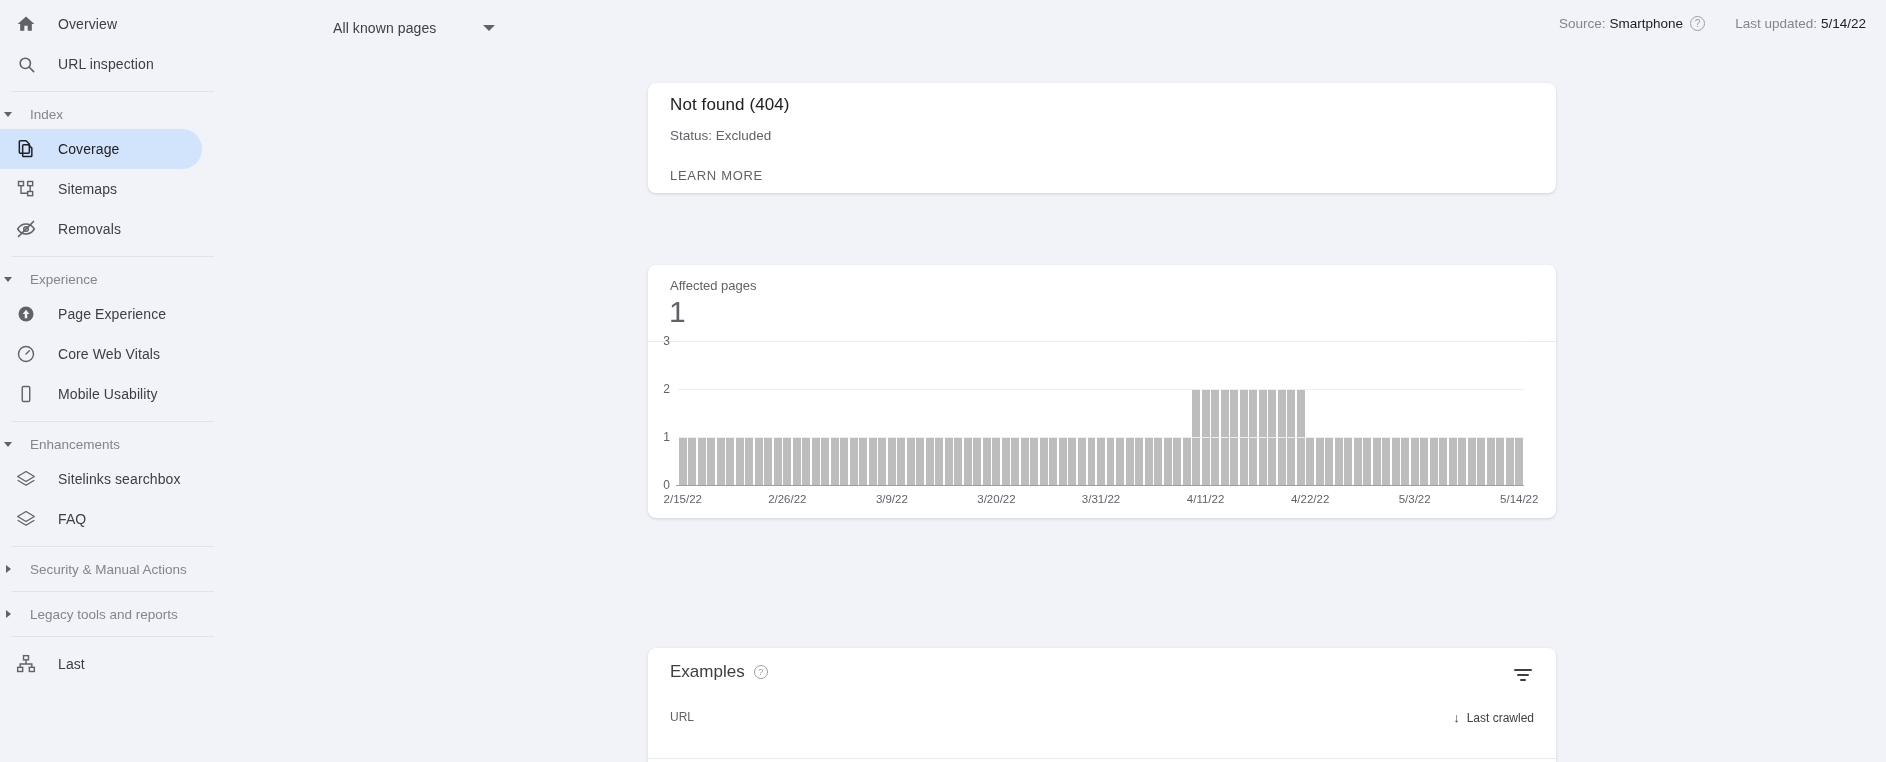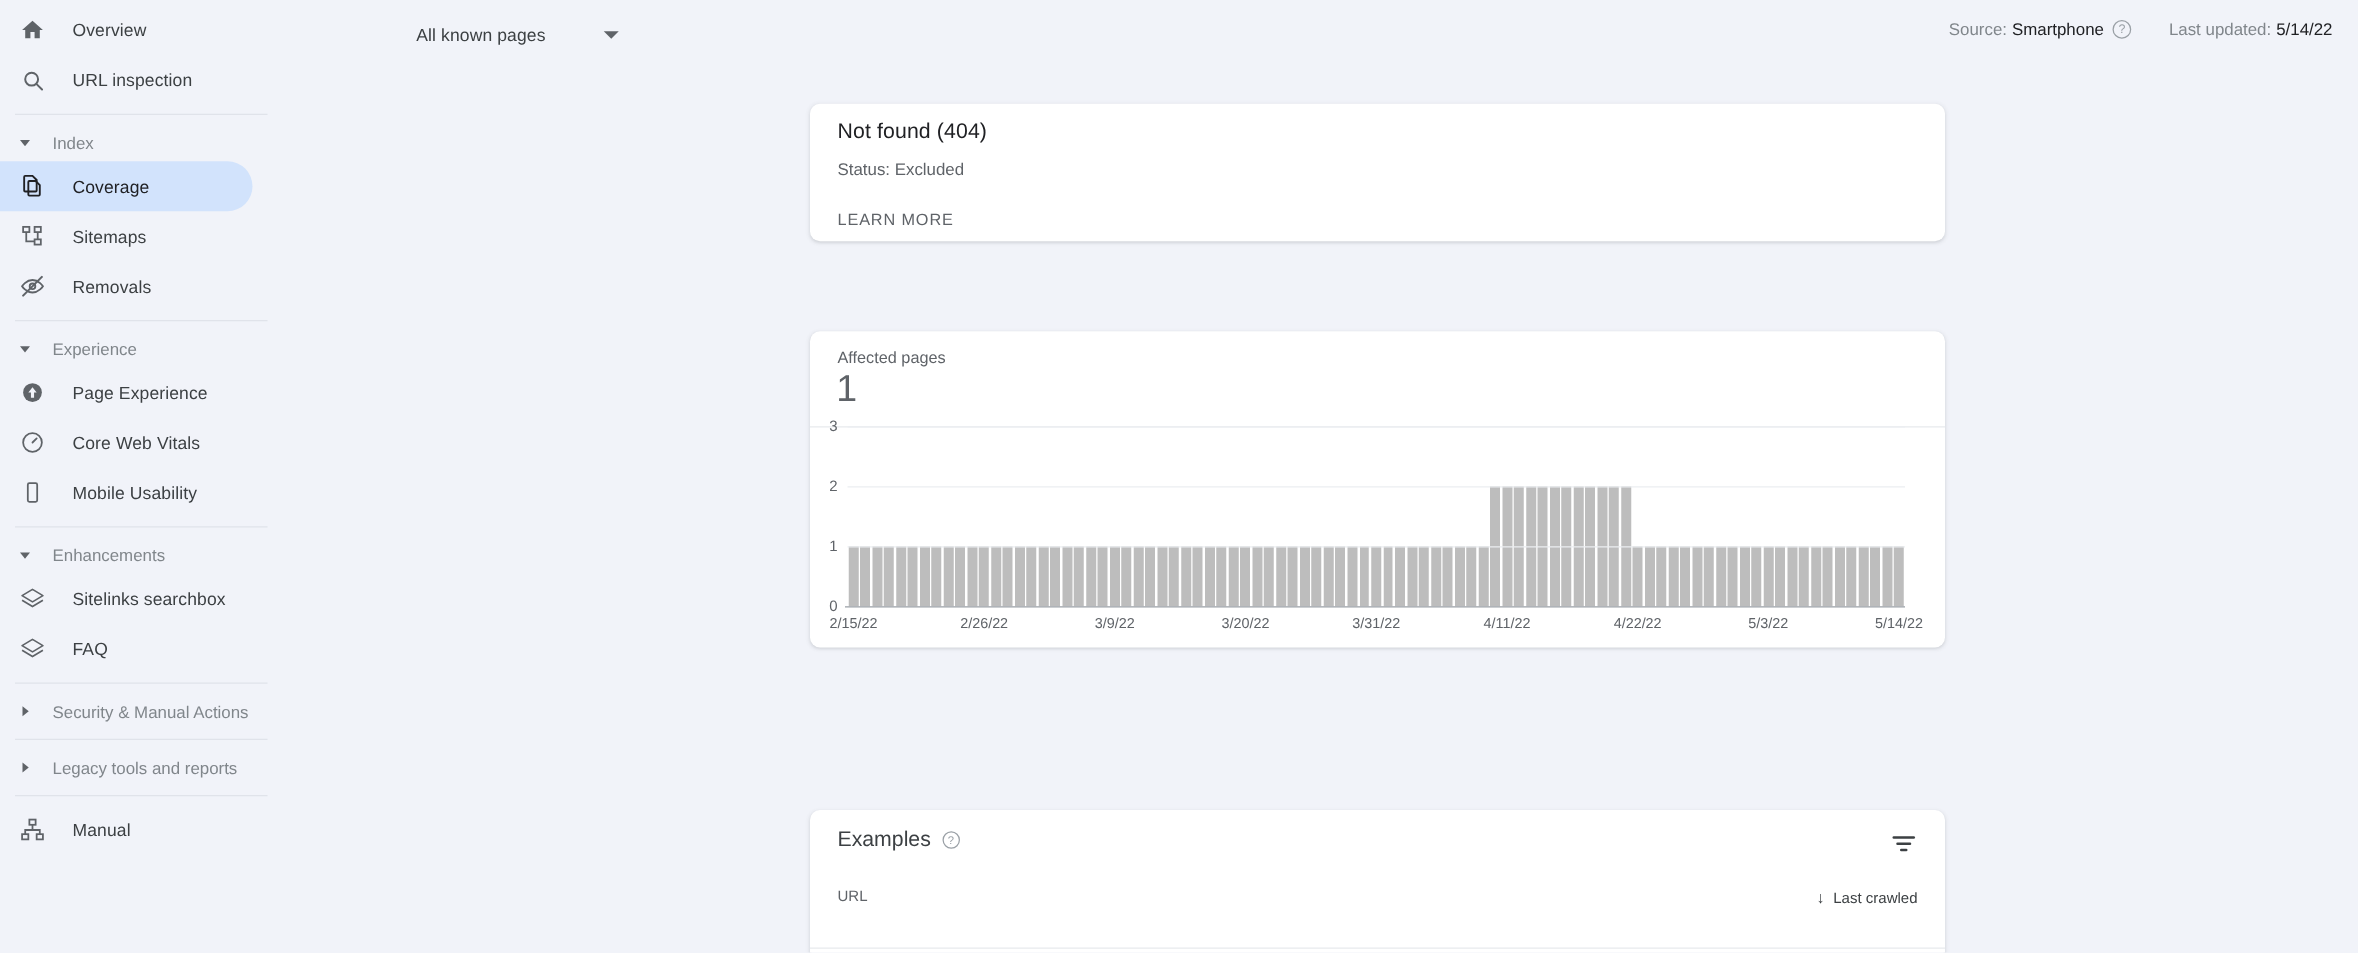--- a/index.html
+++ b/index.html
@@ -49,21 +49,21 @@
 
   .nav-sep {
     height: 1px;
     background: #e0e3ea;
     margin: 7px 44px 7px 12px;
   }
 
   .nav-group {
     display: flex; align-items: center;
     height: 30px;
-    padding-left: 12px;
+    padding-left: 0;
     cursor: pointer;
     user-select: none;
   }
   .nav-group .caret {
     width: 16px; height: 16px;
     display: flex; align-items: center; justify-content: center;
     flex: 0 0 16px;
     color: #5f6368;
   }
   .nav-group .glbl {
@@ -351,21 +351,21 @@
       <div class="nav-sep"></div>
       <div class="nav-item">
         <span class="ico">
           <svg width="20" height="20" viewBox="0 0 24 24" fill="none" stroke="currentColor" stroke-width="1.7">
             <rect x="9" y="2" width="6" height="5"></rect>
             <rect x="2" y="16" width="6" height="5"></rect>
             <rect x="16" y="16" width="6" height="5"></rect>
             <path d="M12 7v5M5 16v-4h14v4"></path>
           </svg>
         </span>
-        <span class="lbl">Manual</span>
+        <span class="lbl">Last</span>
       </div>
     </nav>
 
   <div id="topbar">
 
     <div id="page-selector">
       <span class="pslbl">All known pages</span>
       <span class="pscaret"></span>
     </div>
 

